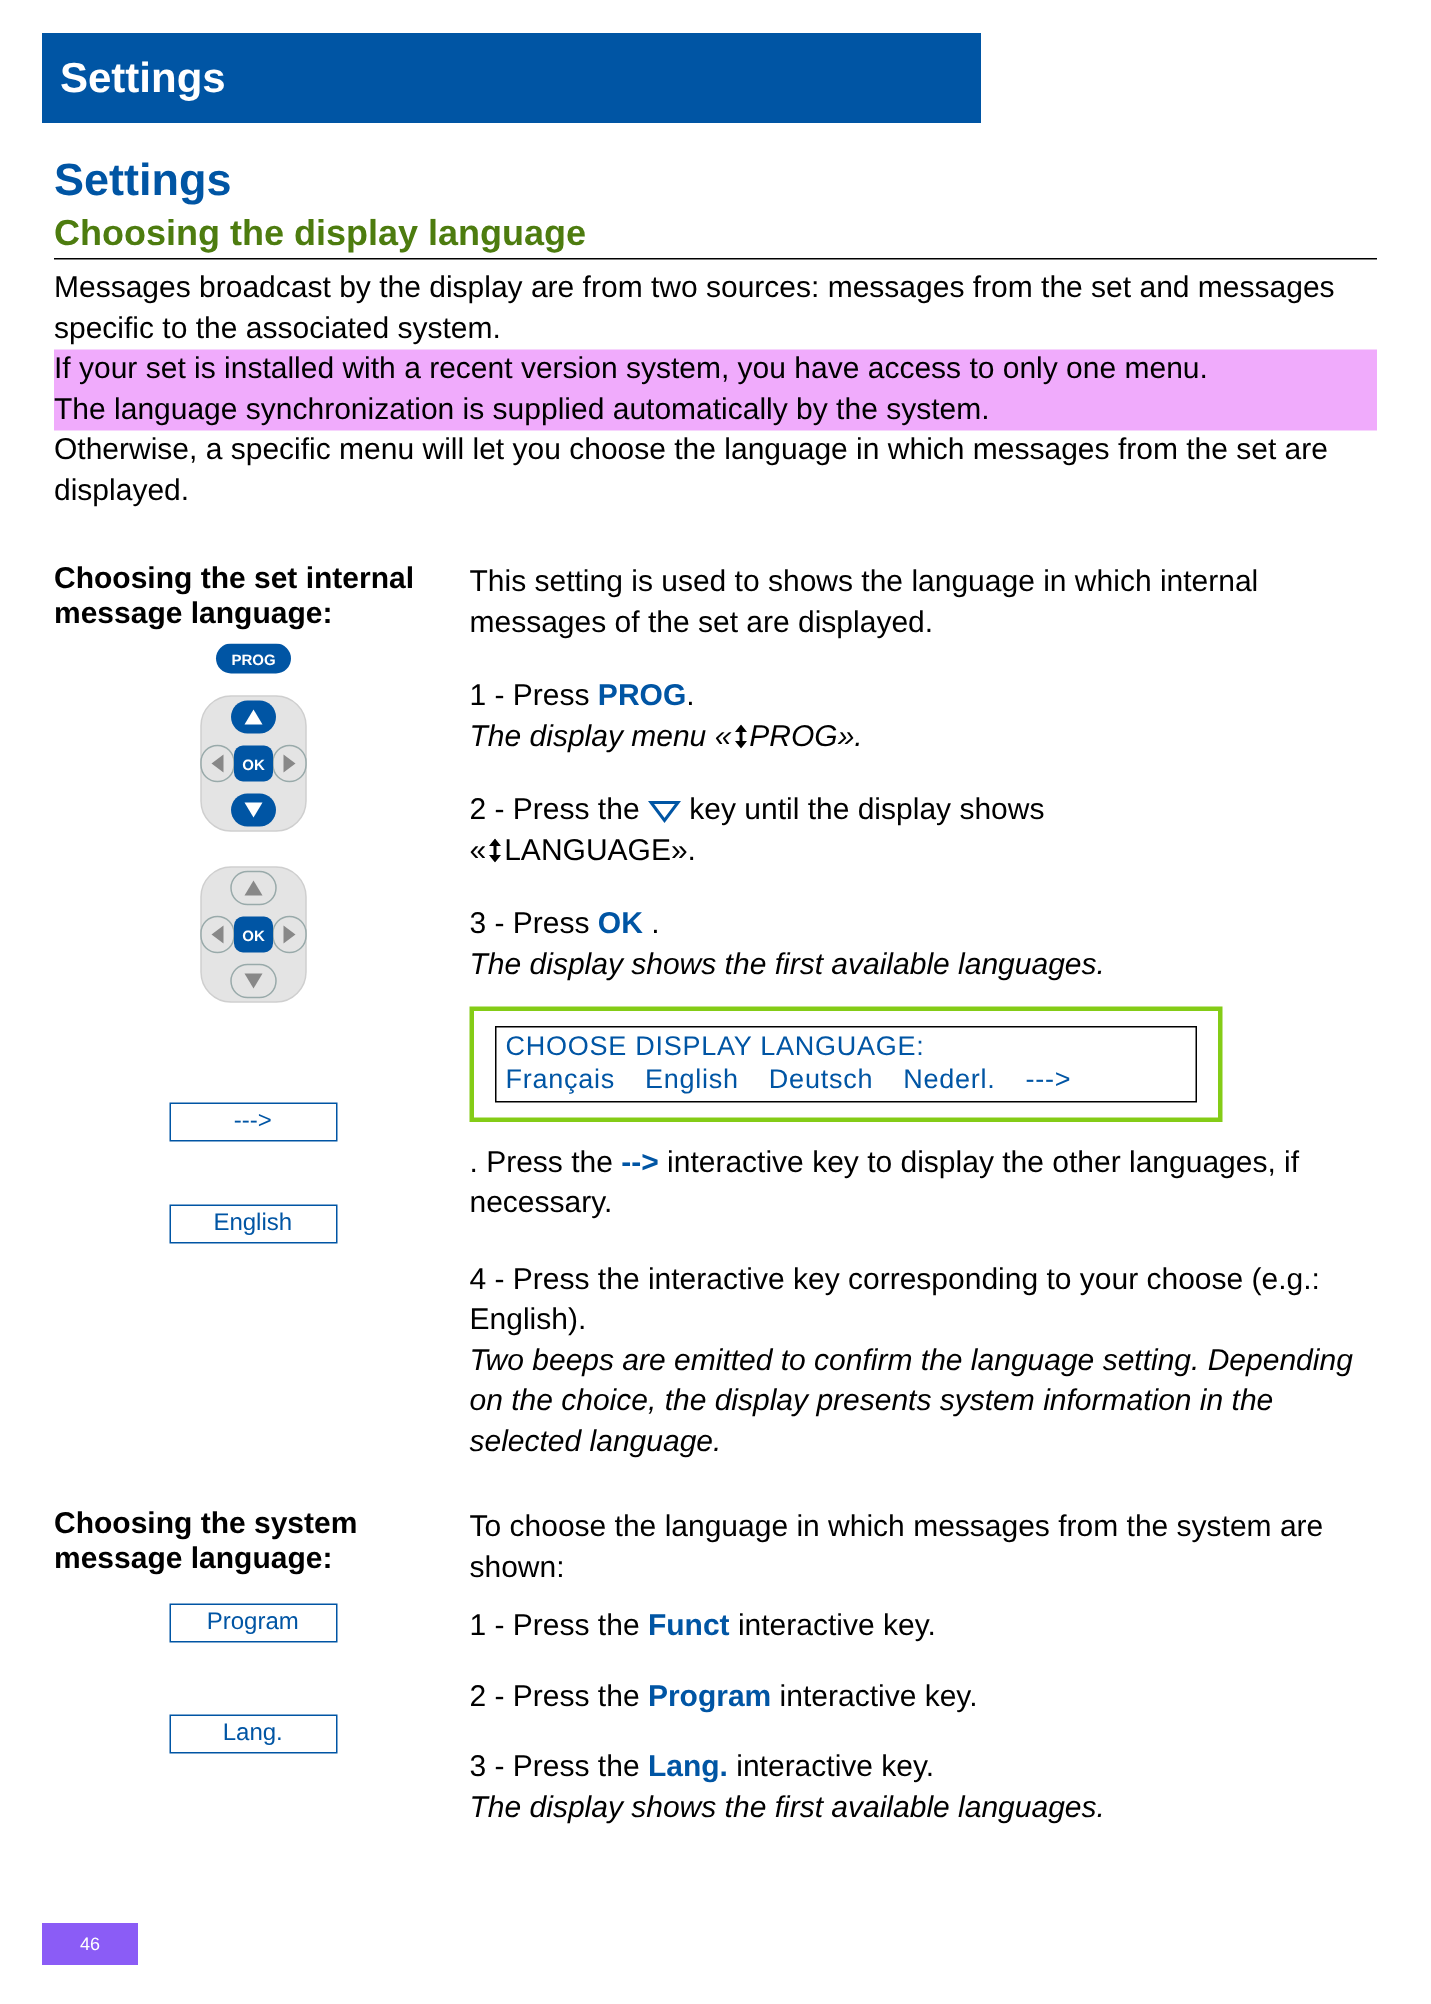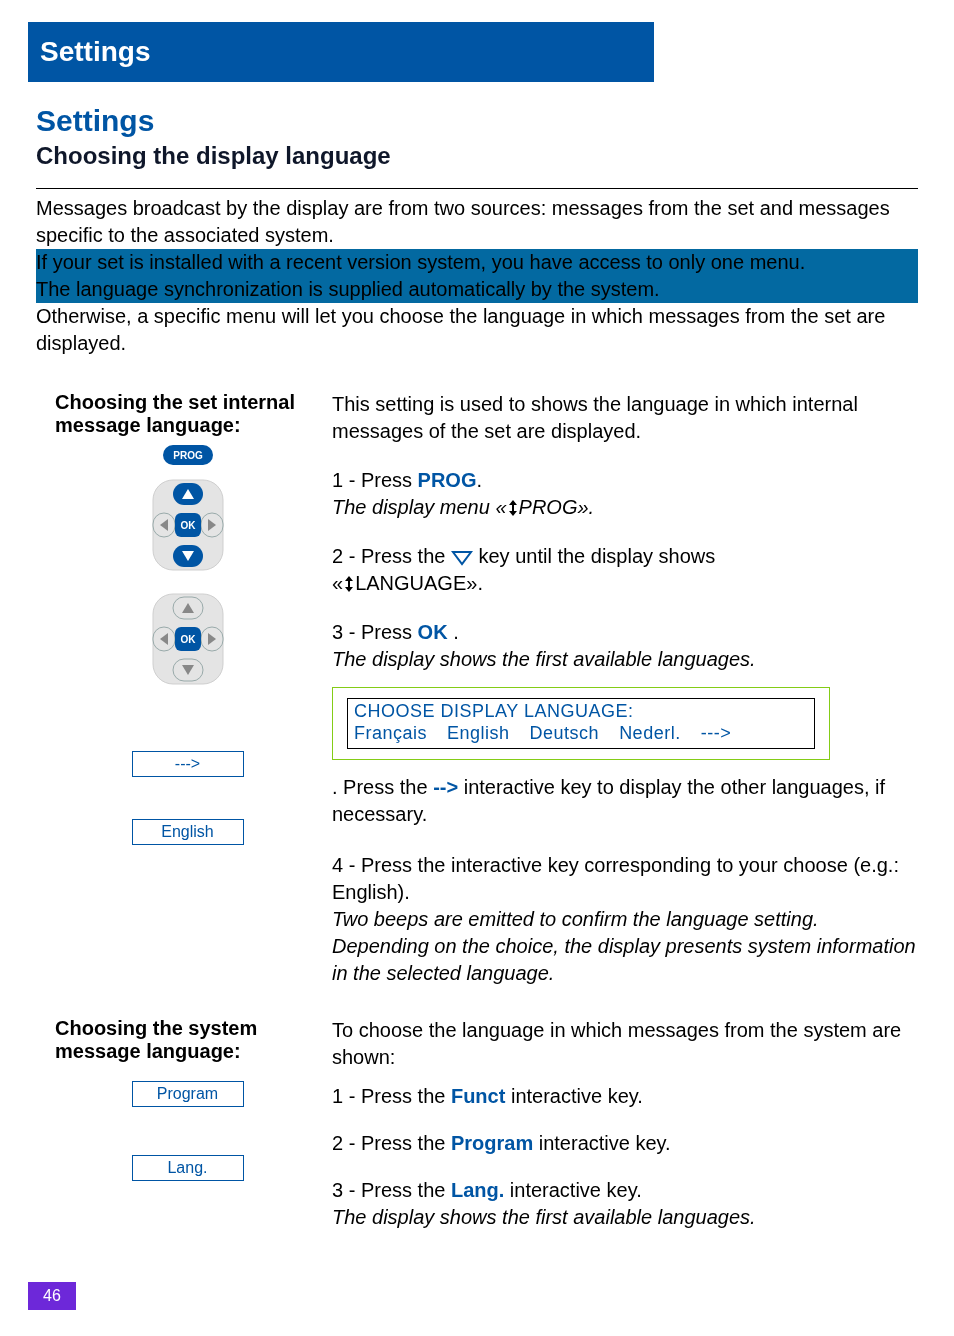--- a/index.html
+++ b/index.html
@@ -20,68 +20,68 @@
     padding-left:12px;
   }
   .content {
     position:absolute; left:36px; right:36px; top:104px;
   }
   .h1 {
     color:#0055a4; font-weight:bold; font-size:30px;
     margin:0 0 4px 0;
   }
   .h2 {
-    color:#0f172a; font-weight:bold; font-size:24px;
+    color:#4d7c0f; font-weight:bold; font-size:24px;
     border-bottom:1px solid #000;
-    padding-bottom:18px;
+    padding-bottom:2px;
     margin:0 0 6px 0;
   }
   .body-text { font-size:20px; line-height:1.35; color:#000; }
   .highlight {
-    background:#0369a1;
+    background:#f0abfc;
     display:block;
   }
-  .two-col { display:flex; margin-top:34px;margin-left:19px; }
+  .two-col { display:flex; margin-top:34px; }
   .left-col { width:265px; flex:0 0 265px; }
   .right-col { flex:1; padding-left:12px; }
   .left-heading { font-weight:bold; font-size:20px; }
   .italic { font-style:italic; }
   .blue-bold { color:#0055a4; font-weight:bold; }
   
   .soft-key {
     width:110px; height:24px;
     border:1px solid #0055a4;
     display:inline-flex; align-items:center; justify-content:center;
     color:#0055a4; font-size:16px;
     margin:6px 0;
   }
   
   .lcd-outer {
-    border:1px solid #84cc16;
+    border:3px solid #84cc16;
     padding:10px 14px;
     margin:14px 0 14px 0;
     width:468px;
   }
   .lcd-inner {
     border:1px solid #000;
     padding:2px 6px 4px 6px;
     color:#0055a4;
     font-size:18px;
     letter-spacing:0.5px;
     line-height:1.2;
   }
   .lcd-row2 { display:flex; gap:20px; }
   
   .navpad { display:block; margin:8px auto 14px auto; }
   
   .footer-band {
     position:absolute; left:28px; bottom:26px;
-    width:48px; height:28px;
-    background:#6d28d9;
-    color:#fff; font-size:16px;
+    width:64px; height:28px;
+    background:#8b5cf6;
+    color:#fff; font-size:12px;
     display:flex; align-items:center; justify-content:center;
   }
   
   svg { vertical-align:middle; }
 </style>
 </head>
 <body>
 
 <div class="header-band">
   <span class="title">Settings</span>

